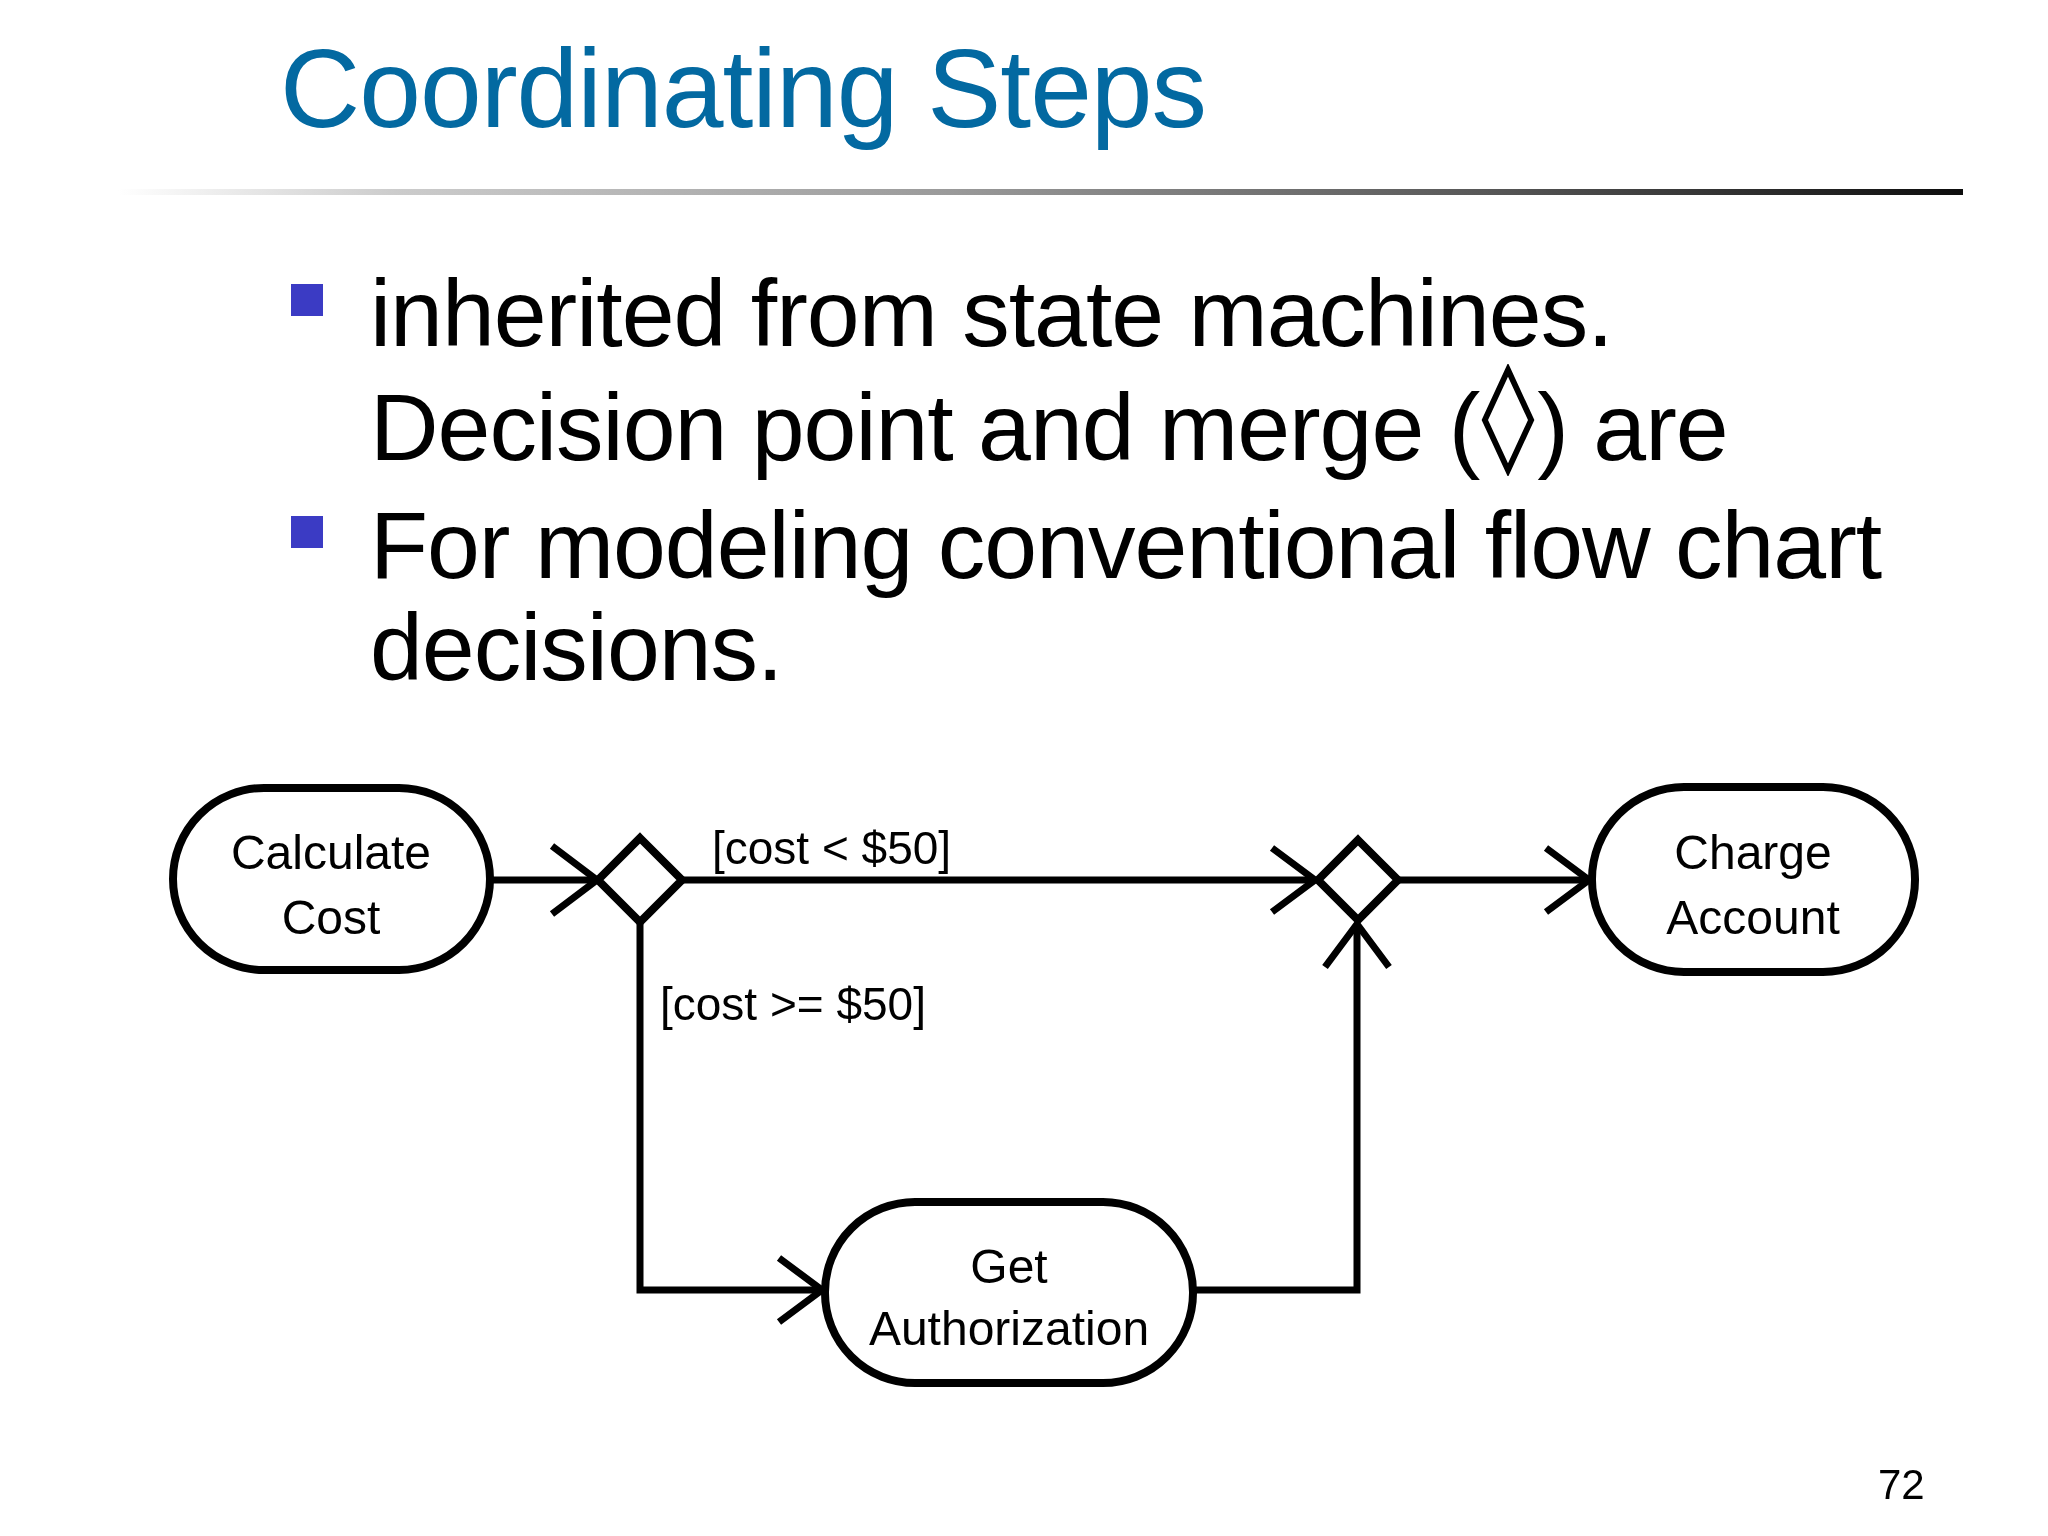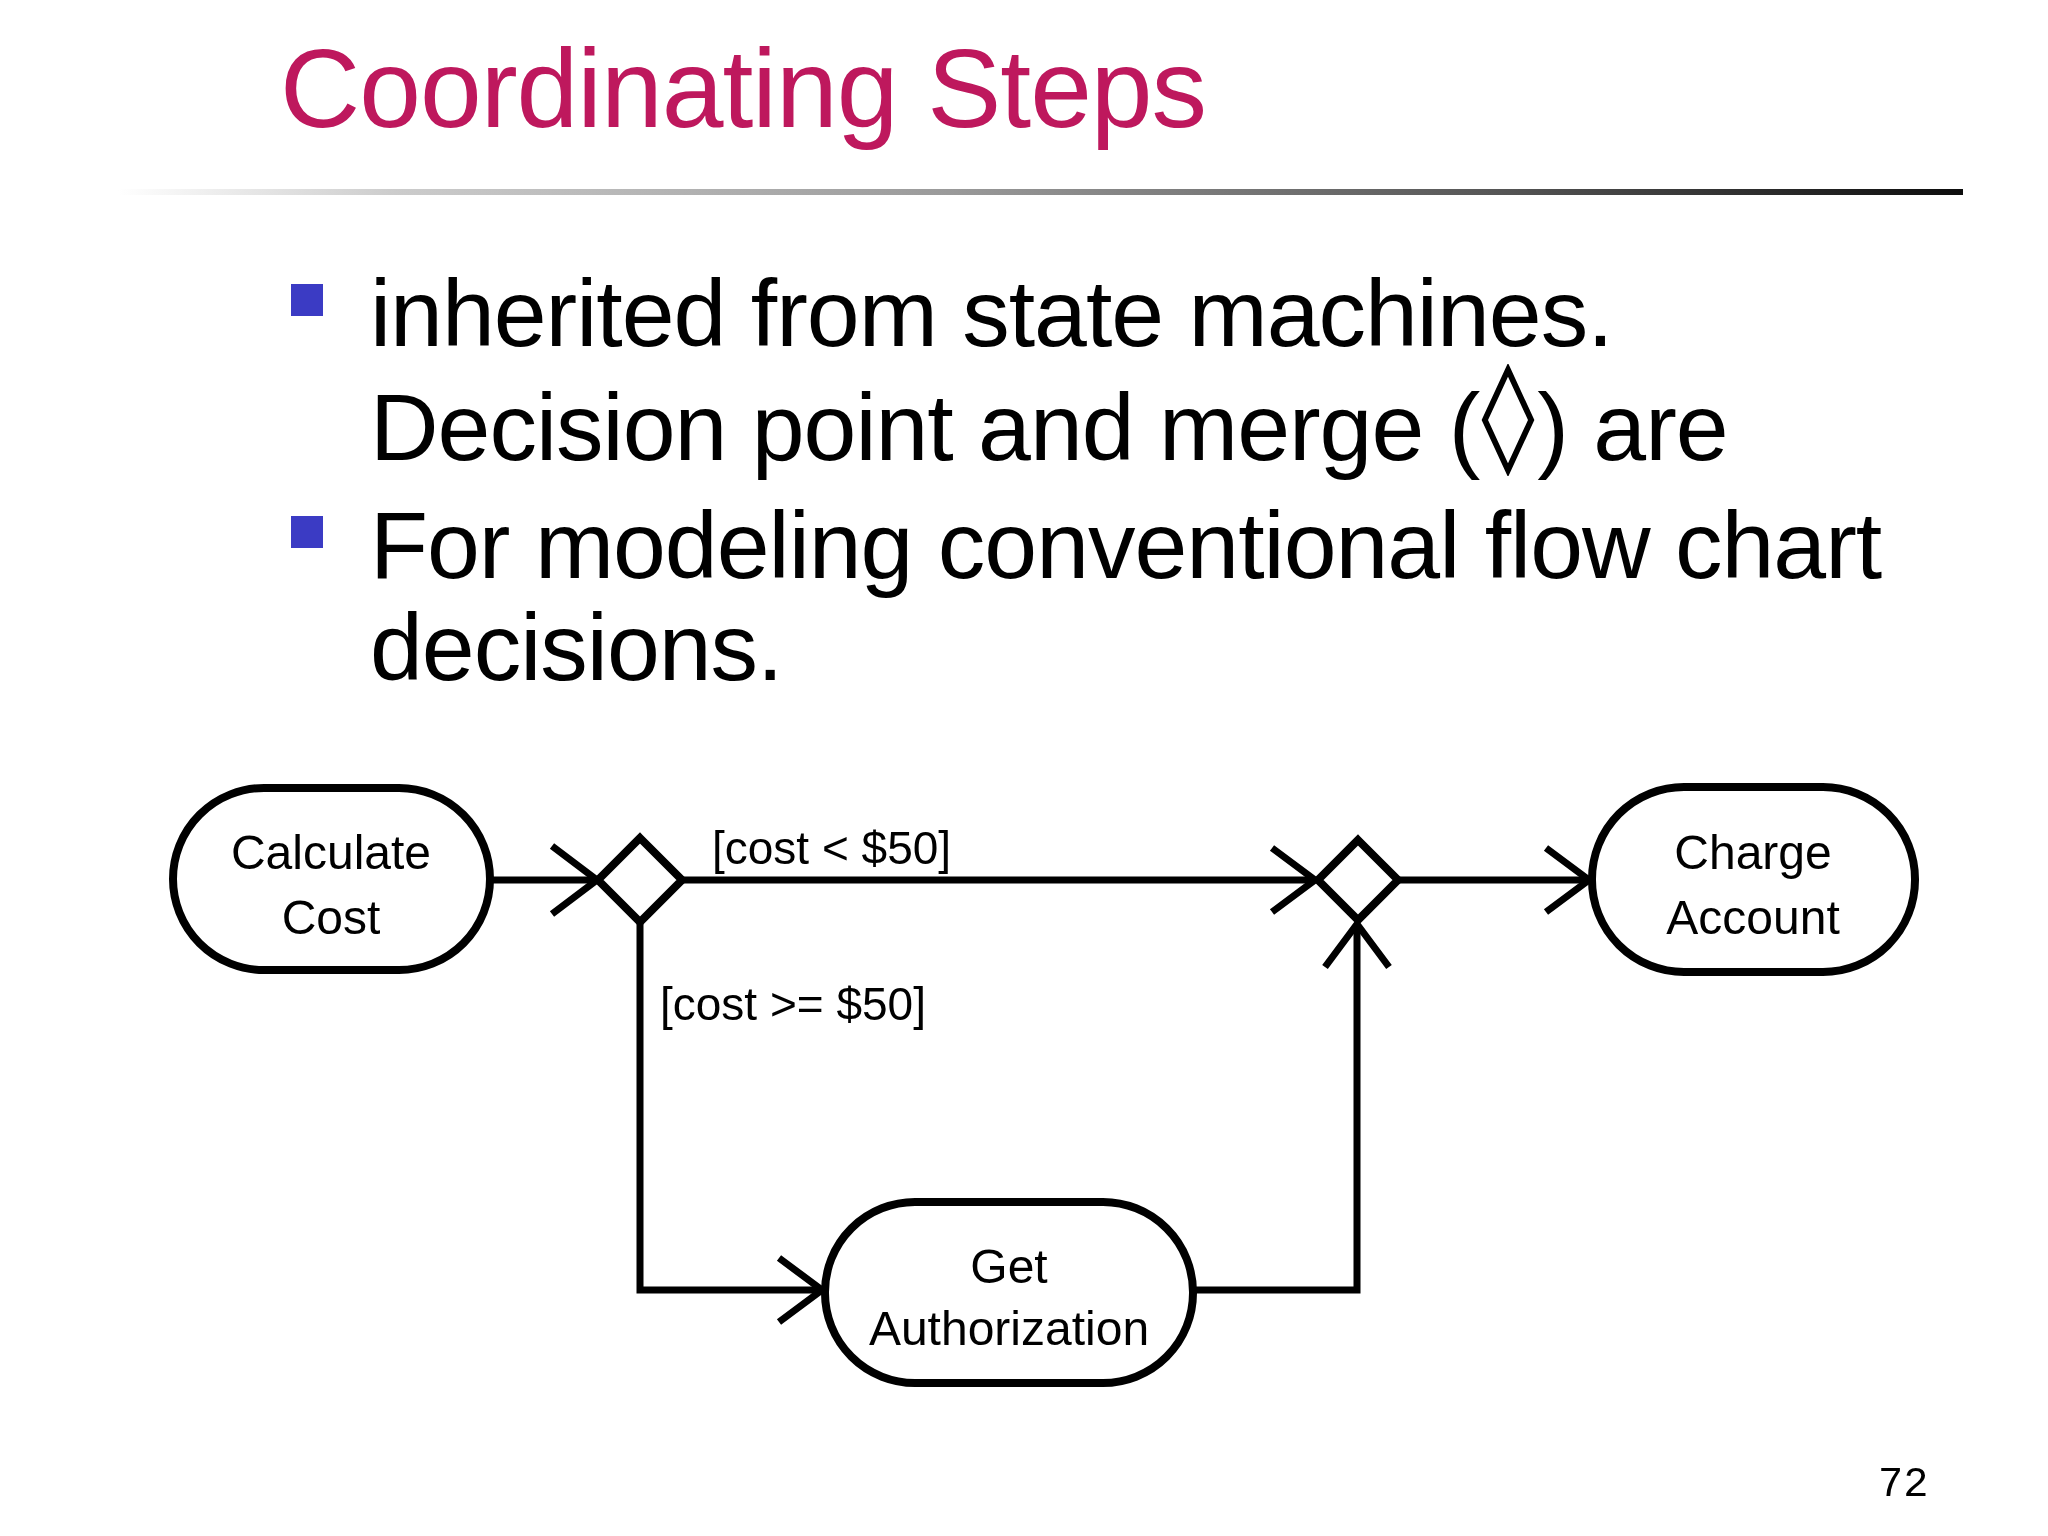--- a/index.html
+++ b/index.html
@@ -9,21 +9,21 @@
     background: #ffffff;
     font-family: "Liberation Sans", sans-serif;
     color: #000000;
     overflow: hidden;
   }
   .slide-title {
     position: absolute;
     left: 280px; top: 24px;
     font-size: 111px;
     line-height: 130px;
-    color: #be185d;
+    color: #0369a1;
     letter-spacing: -1px;
     white-space: nowrap;
   }
   .title-rule {
     position: absolute;
     left: 118px; top: 189px;
     width: 1845px; height: 6px;
     background: linear-gradient(to right, #ffffff 0%, #cccccc 15%, #9a9a9a 45%, #555555 75%, #0d0d0d 100%);
   }
   .bullet-item { position: absolute; left: 291px; }
@@ -48,21 +48,20 @@
     display: inline-block;
     width: 58px; height: 112px;
     vertical-align: -16px;
   }
   .diagram-svg { position: absolute; left: 0; top: 0; }
   .page-number {
     position: absolute;
     left: 1878px; top: 1464px;
     font-size: 42px;
     line-height: 42px;
-    font-family: Liberation Mono, monospace;
   }
   .node-label { font-size: 48px; fill: #000000; }
   .guard-label { font-size: 46px; fill: #000000; }
 </style>
 </head>
 <body>
 
 <div class="slide-title">Coordinating Steps</div>
 
 <div class="title-rule"></div>

